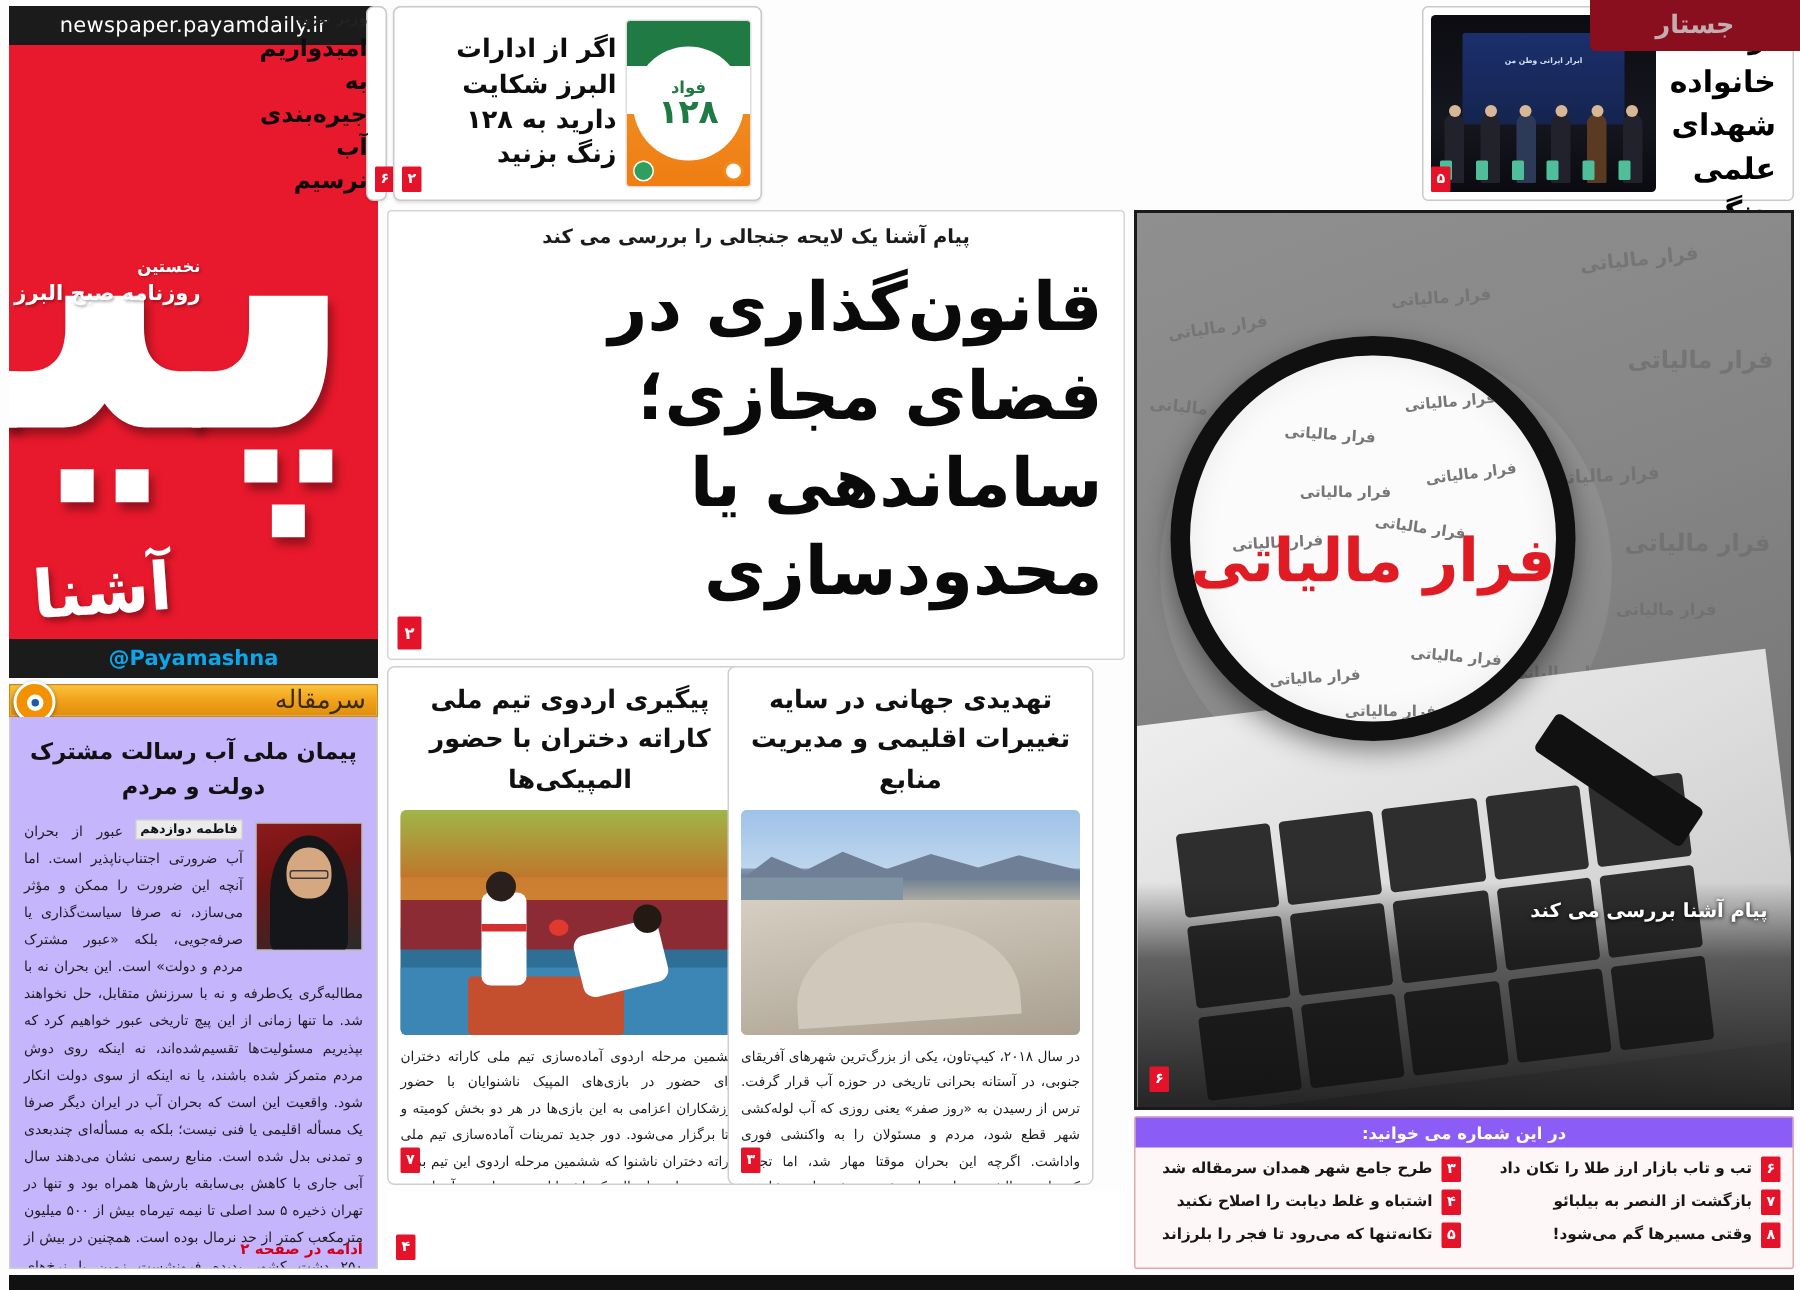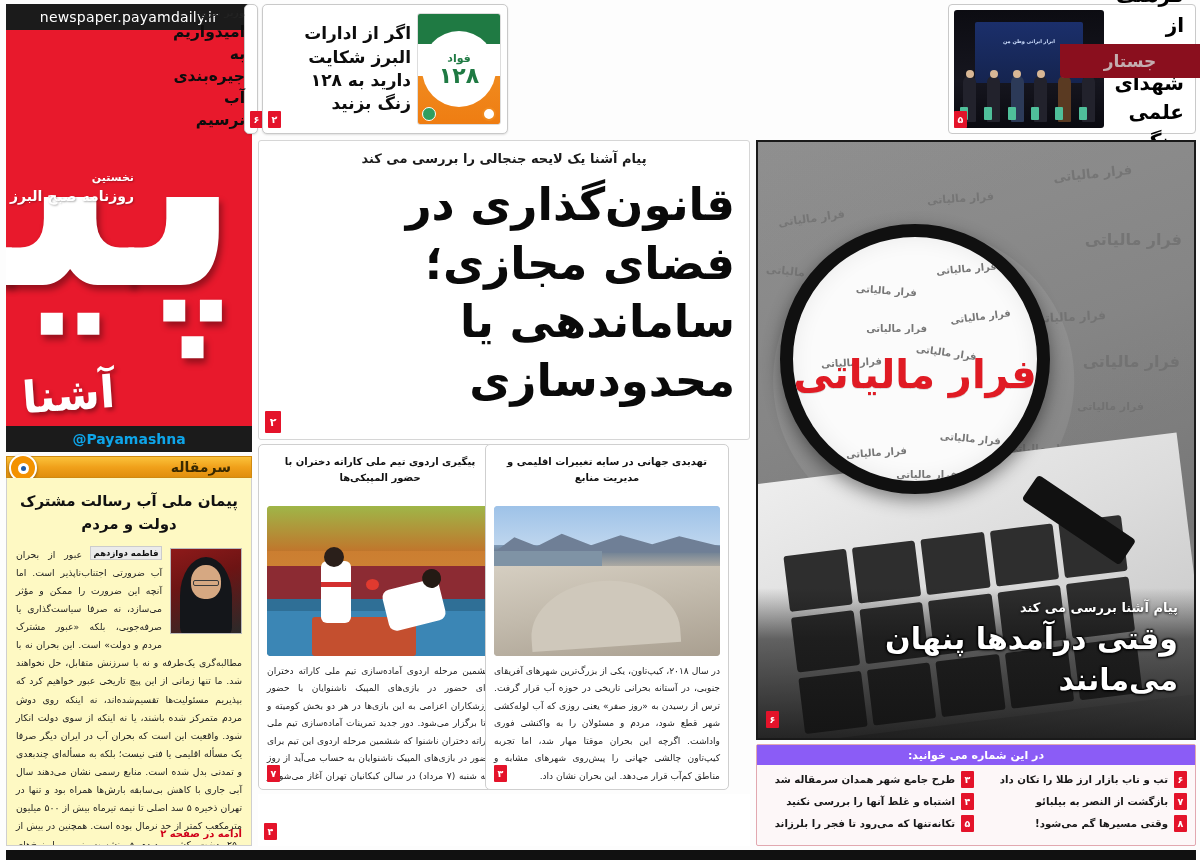--- a/index.html
+++ b/index.html
@@ -75,39 +75,39 @@
     width: 246px; height: 390px;
   }
   .edit-head {
     height: 22px;
     background: linear-gradient(180deg,#fbc23a 0%, #f0a01a 52%, #e08f0e 100%);
     border: 1px solid #d08a10;
     display: flex; align-items: center; justify-content: flex-start;
     padding-left: 8px; position: relative;
   }
   .edit-head .lbl {
-    font-size: 14px; font-weight: 700; color: #3a2a00;
-    margin-right: 14px; margin-left: auto; padding-right: 6px;
+    font-size: 17px; font-weight: 400; color: #3a2a00;
+    margin-right: 1px; margin-left: auto; padding-right: 6px;
   }
   .eye-icon {
     position: absolute; left: 2px; top: -3px;
     width: 28px; height: 28px; border-radius: 50%;
     background: #f39200; border: 2px solid #fff;
     box-shadow: 0 1px 3px rgba(0,0,0,.4);
     display: flex; align-items: center; justify-content: center;
   }
   .eye-icon .pupil {
     width: 11px; height: 11px; border-radius: 50%;
     background: #fff; display:flex; align-items:center; justify-content:center;
   }
   .eye-icon .pupil i { width:5px;height:5px;border-radius:50%;background:#1d5ba8;display:block; }
 
   .edit-body {
     border: 1px solid #cfcfcf; border-top: none;
-    background: #fef9c3; height: 368px; padding: 8px 9px 6px 9px;
+    background: #c4b5fd; height: 368px; padding: 8px 9px 6px 9px;
     position: relative; overflow: hidden;
   }
   .edit-title {
     text-align: center; font-size: 15px; font-weight: 700;
     line-height: 1.55; color: #111; margin: 4px 2px 9px 2px;
   }
   .edit-photo {
     float: right; width: 72px; height: 86px; margin: 2px 0 3px 8px;
     background: linear-gradient(160deg,#8e1a1a 0%, #6d1414 38%, #2a2a2a 100%);
     border: 1px solid #bbb; position: relative; overflow: hidden;
@@ -223,21 +223,20 @@
     width:8px;height:8px;border-radius:50%;background:#d8b795; }
   .ft-pic .person.coat { background:#5a3a22; }
   .ft-pic .person.blue { background:#2c3a58; }
   .ft-pic .person::after { content:""; position:absolute; bottom:2px; left:-3px;
     width:8px;height:13px;background:#4fbf9a; border-radius:1px; }
 
   .logo-ribbon {
     position:absolute; top:0; right:0; width:140px; height:34px;
     background:#8a0f1e; display:flex; align-items:center; justify-content:center;
     border-bottom-left-radius: 4px;
-    margin-top: 44px;
   }
   .logo-ribbon .lr {
     color:#cfc9c9; font-size:17px; font-weight:700; letter-spacing:1px;
     opacity:.85;
   }
 
   
   .main-head {
     position: absolute; top: 140px; right: 450px; left: 258px;
     height: 300px; background:#fff; border:1px solid #d6d6d6; border-radius:3px;
@@ -319,22 +318,22 @@
 
   
   .card {
     position:absolute; top: 444px; height: 346px;
     background:#fff; border:1px solid #cfcfcf; border-radius:5px;
     padding: 7px 8px 6px 8px; overflow:hidden;
   }
   .card-a { right: 698px; left: 258px; }
   .card-b { right: 471px; width: 244px; }
   .card-title {
-    text-align:center; font-size:10px; font-weight:700; line-height:1.55;
-    color:#111; margin: 2px 2px 21px 2px;
+    text-align:center; font-size:17px; font-weight:700; line-height:1.55;
+    color:#111; margin: 2px 2px 7px 2px;
   }
   .card-img { width:100%; height:150px; border-radius:4px; overflow:hidden; position:relative; }
 
   
   .img-karate { background: linear-gradient(180deg,#a8bf4a 0%, #c97b2e 18%, #cf8436 52%, #2f6f96 53%, #2f6f96 100%); }
   .img-karate .wall { position:absolute; top:0; left:0; right:0; height:30%; background:linear-gradient(180deg,#9fb648 0%, #c0762c 100%); }
   .img-karate .tbl { position:absolute; top:40%; left:0; right:0; height:22%; background:#8c2b33; }
   .img-karate .mat { position:absolute; bottom:0; left:0; right:0; height:30%; background:#3b86b5; }
   .img-karate .matred { position:absolute; bottom:0; left:20%; width:46%; height:26%; background:#c44f2f; border-radius:3px; }
   .img-karate .f1 { position:absolute; bottom:22%; left:24%; width:30px; height:62px; background:#fff; border-radius:6px; }
@@ -528,21 +527,20 @@
         <span class="lensword" style="top:110px;right:60px;transform:rotate(8deg);">فرار مالیاتی</span>
         <span class="lensword" style="top:120px;right:155px;transform:rotate(-3deg);">فرار مالیاتی</span>
         <span class="lensword" style="top:196px;right:36px;transform:rotate(5deg);">فرار مالیاتی</span>
         <span class="lensword" style="top:210px;right:130px;transform:rotate(-4deg);">فرار مالیاتی</span>
         <span class="lensword" style="top:232px;right:80px;">فرار مالیاتی</span>
         <span class="bigred">فرار مالیاتی</span>
       </div>
     </div>
     <div class="tax-caption">
       <div class="tax-kicker">پیام آشنا بررسی می کند</div>
-      <div class="tax-title">وقتی درآمدها پنهان می‌مانند</div>
       <div class="pgbadge sm tax-badge">۶</div>
     </div>
   </div>
 
   <div class="card card-a">
     <div class="card-title">پیگیری اردوی تیم ملی کاراته دختران با حضور المپیکی‌ها</div>
     <div class="card-img img-karate">
       <div class="wall"></div>
         <div class="tbl"></div>
         <div class="mat"></div>
@@ -590,21 +588,21 @@
           <span class="lbl">وقتی مسیرها گم می‌شود!</span>
         </div>
       </div>
       <div class="index-col">
         <div class="index-item">
           <span class="pgbadge sm">۳</span>
           <span class="lbl">طرح جامع شهر همدان سرمقاله شد</span>
         </div>
         <div class="index-item">
           <span class="pgbadge sm">۴</span>
-          <span class="lbl">اشتباه و غلط آنها را بررسی نکنید</span>
+          <span class="lbl">اشتباه و غلط دیابت را اصلاح نکنید</span>
         </div>
         <div class="index-item">
           <span class="pgbadge sm">۵</span>
           <span class="lbl">تکانه‌تنها که می‌رود تا فجر را بلرزاند</span>
         </div>
       </div>
     </div>
   </div>
 
   <div class="footbar"></div>

